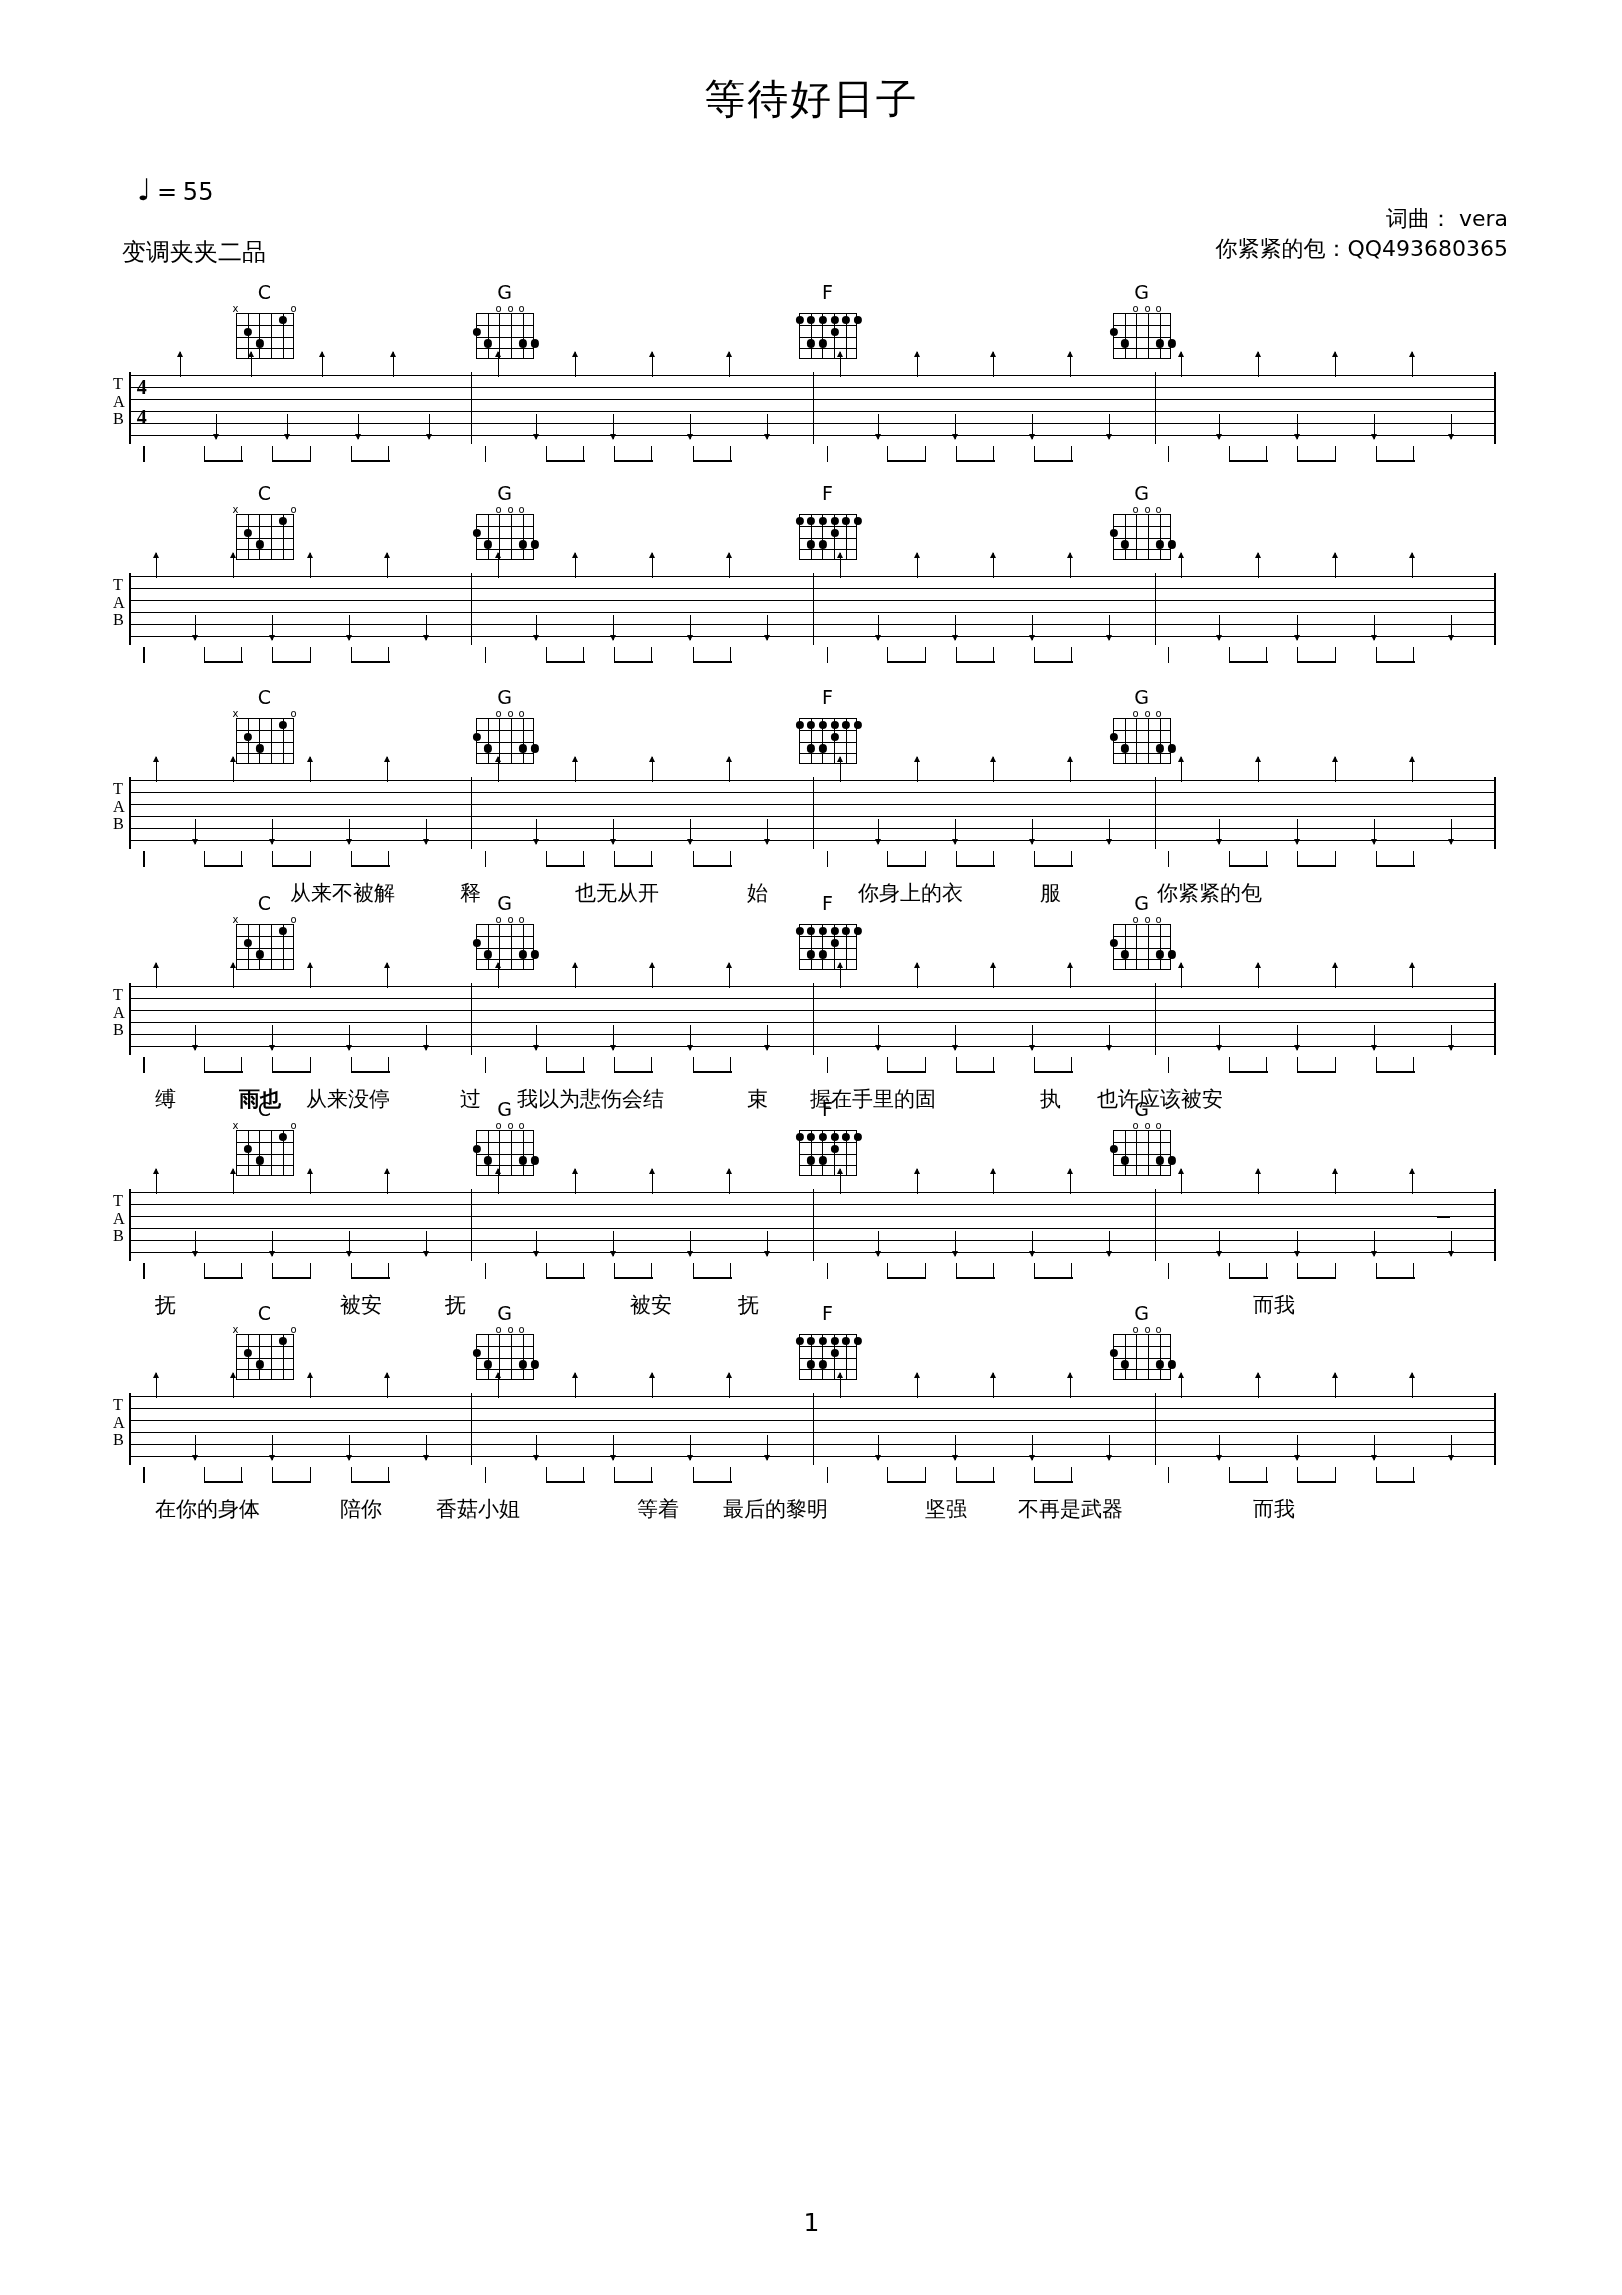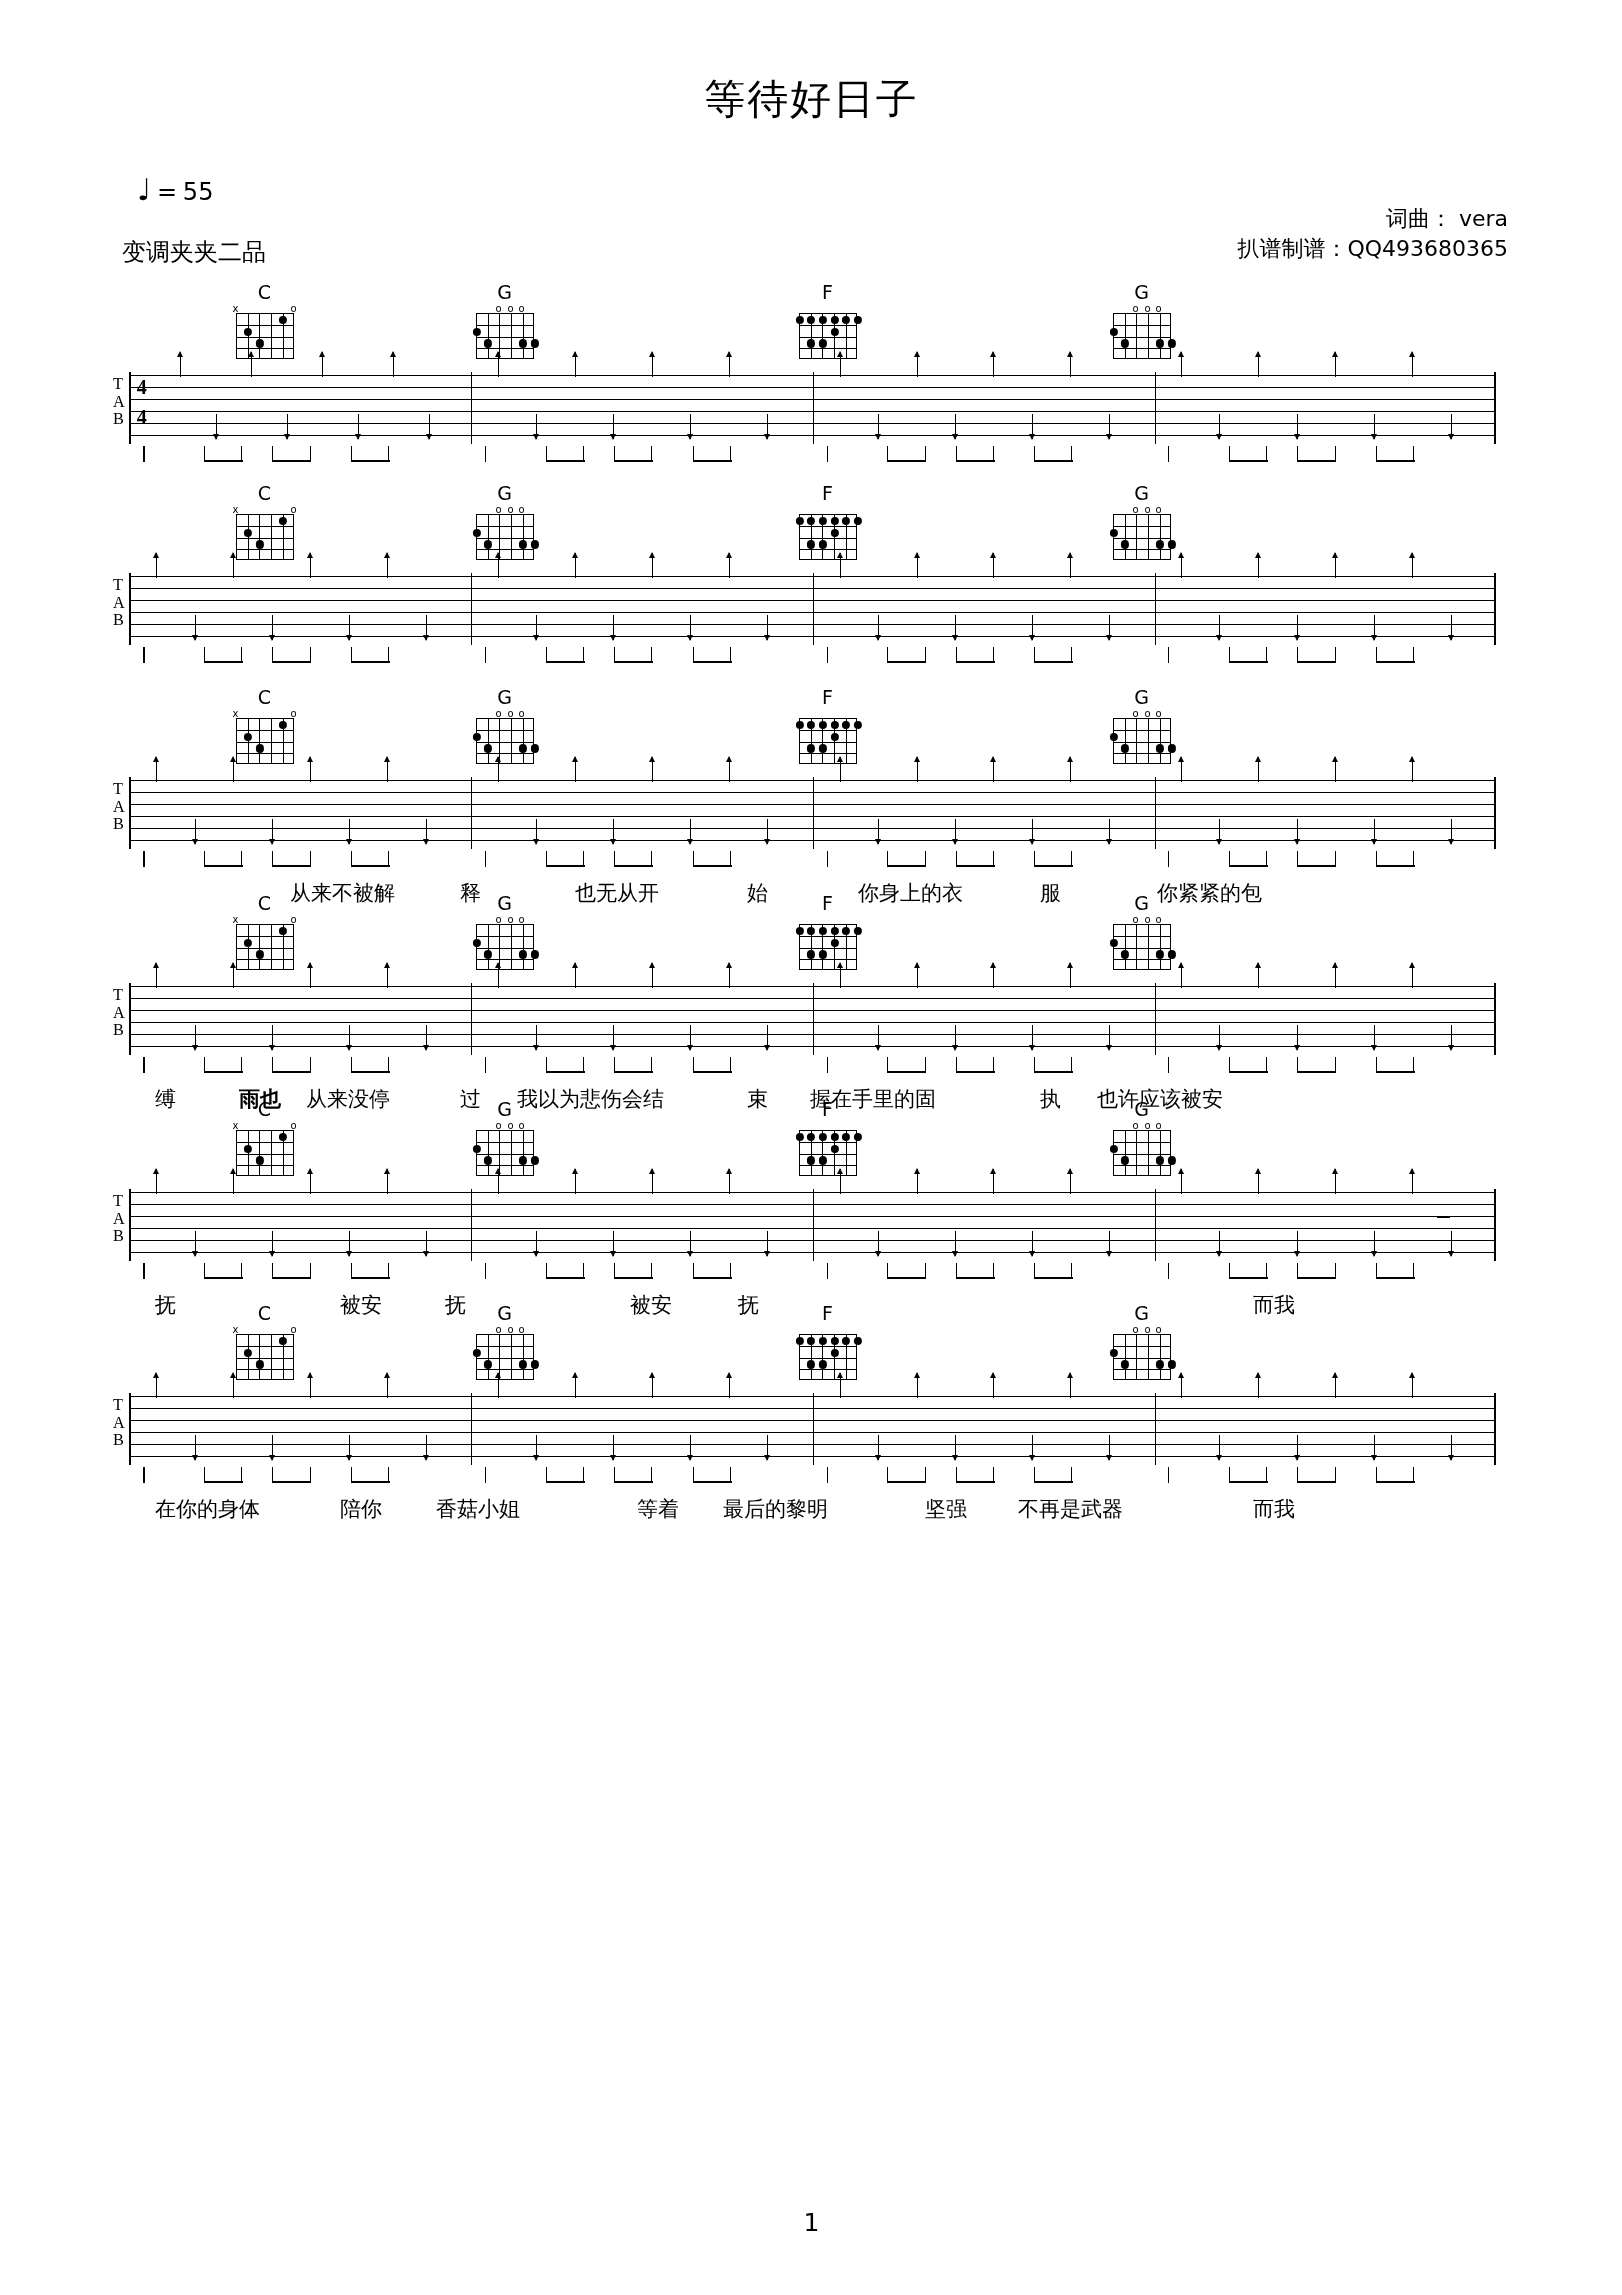--- a/index.html
+++ b/index.html
@@ -269,21 +269,21 @@
   <div class="tempo-block">
     <span class="note-glyph">♩</span>
     <span>=</span>
     <span>55</span>
   </div>
 
   <div class="capo">变调夹夹二品</div>
 
   <div class="credits">
     <div>词曲： vera</div>
-    <div>扒谱制谱：QQ493680365</div>
+    <div>你紧紧的包：QQ493680365</div>
   </div>
 
   <div id="systems-root">
       <div class="system" style="top: 283px;">
         <div class="chords-row">
           <div class="chordbox" style="left: 96px;">
             <div class="cname">C</div>
             <div class="grid-wrap">
               <div class="markers">
                 <span style="left: 0px;">x</span>

